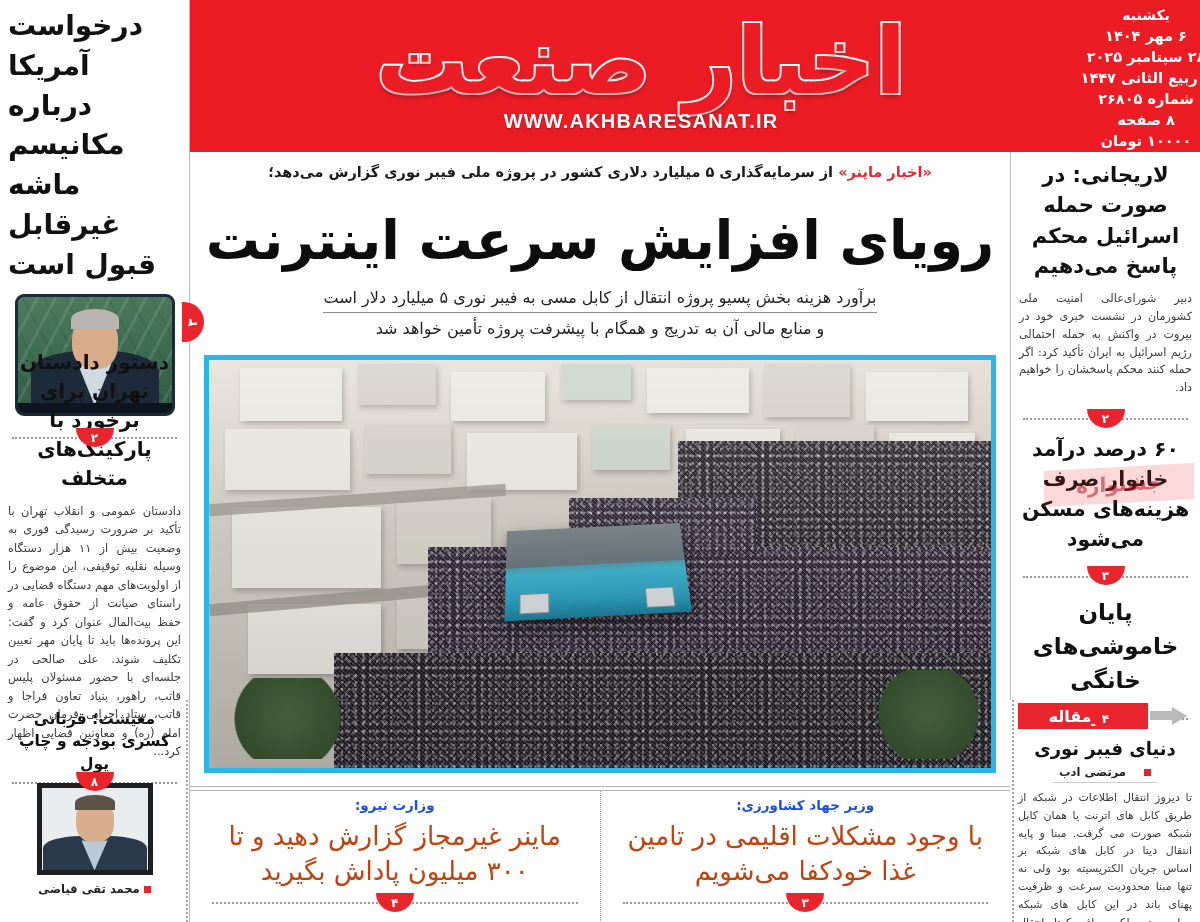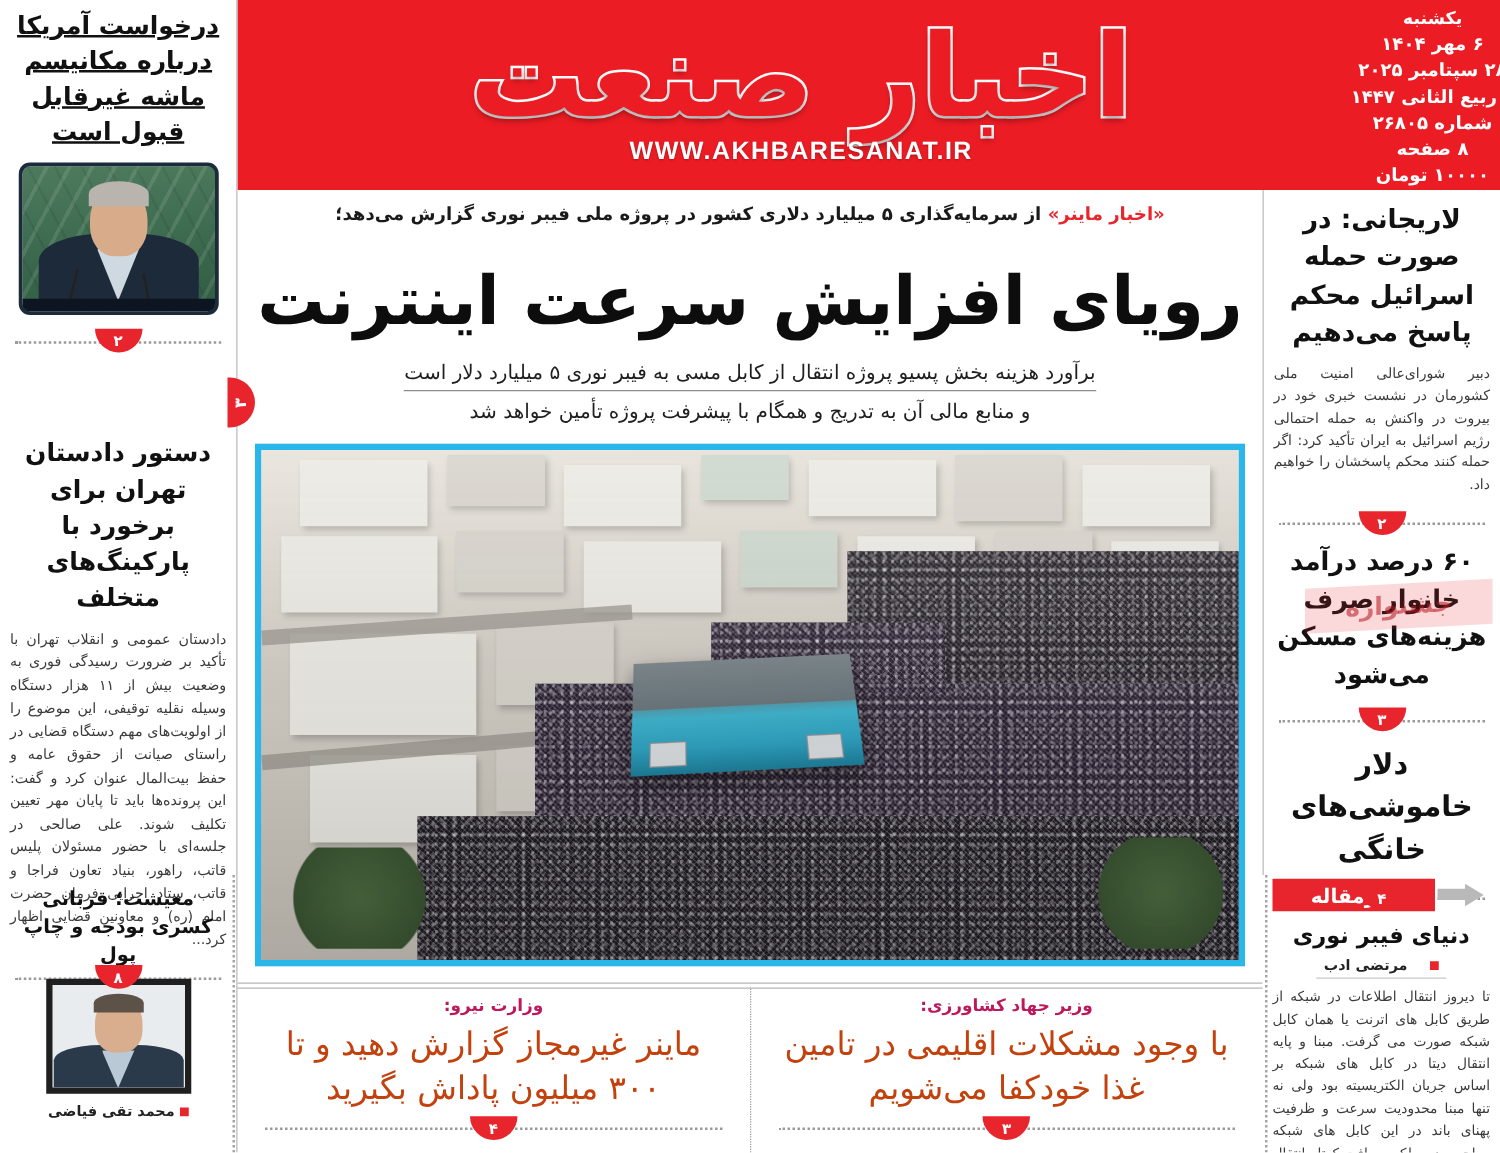--- a/index.html
+++ b/index.html
@@ -45,22 +45,22 @@
   }
   .date-block .d0 { font-size:14px; }
 
   
   .tl-col {
     position:absolute; top:0; left:0; width:190px; height:340px;
     border-left:0; padding:4px 8px 0 8px;
     border-right:1px solid #bbb;
   }
   .tl-head {
-    font-size:20px; font-weight:700; line-height:1.42;
-    text-align:center; color:#111; padding-top:2px;text-decoration:underline;
+    font-size:28px; font-weight:700; line-height:1.42;
+    text-align:left; color:#111; padding-top:2px;
   }
   .photo-pres {
     margin:10px auto 0; width:160px; height:122px; border-radius:9px;
     border:3px solid #1b2b3a; overflow:hidden; position:relative;
     background:linear-gradient(175deg,#4e7b5e 0%,#3f6d51 45%,#2f5b42 100%);
   }
   .photo-pres .wall {
     position:absolute; inset:0;
     background:
       repeating-linear-gradient(118deg, rgba(255,255,255,.10) 0 3px, rgba(0,0,0,0) 3px 16px),
@@ -341,21 +341,21 @@
   .bottom {
     position:absolute; top:790px; left:190px; right:190px; height:132px;
     display:flex; flex-direction:row;
     border-top:1px solid #b5b5b5;
   }
   .bcell {
     flex:1; padding:6px 14px 0 14px; position:relative;
   }
   .bcell + .bcell { border-right:1px dotted #9a9a9a; }
   .b-kick {
-    text-align:center; font-size:13.5px; font-weight:700; color:#be185d;
+    text-align:center; font-size:13.5px; font-weight:700; color:#1d4ed8;
   }
   .b-head {
     text-align:center; font-size:26px; font-weight:400; color:#c2410c;
     line-height:1.36; margin-top:6px;
   }
   .b-badge-row {
     position:absolute; bottom:10px; left:22px; right:22px; height:20px;
     display:flex; align-items:center; justify-content:center;
   }
   .b-badge-row::before {
@@ -490,21 +490,21 @@
     </div>
 
     <div class="rc-head2">
       <span>۶۰ درصد درآمد خانوار صرف هزینه‌های مسکن می‌شود</span>
       <div class="wm">جشنواره</div>
     </div>
     <div class="badge-row">
       <div class="pg-badge">۳</div>
     </div>
 
-    <div class="rc-head3">دلار خاموشی‌های خانگی</div>
+    <div class="rc-head3">پایان خاموشی‌های خانگی</div>
     <div class="badge-row">
       <div class="pg-badge">۴</div>
     </div>
   </div>
 
   <div class="dot-edge-r"></div>
   <div class="edit">
     <div class="sec-banner">
       <div class="arrow"></div>
       <div class="lbl">سرمقاله</div>

